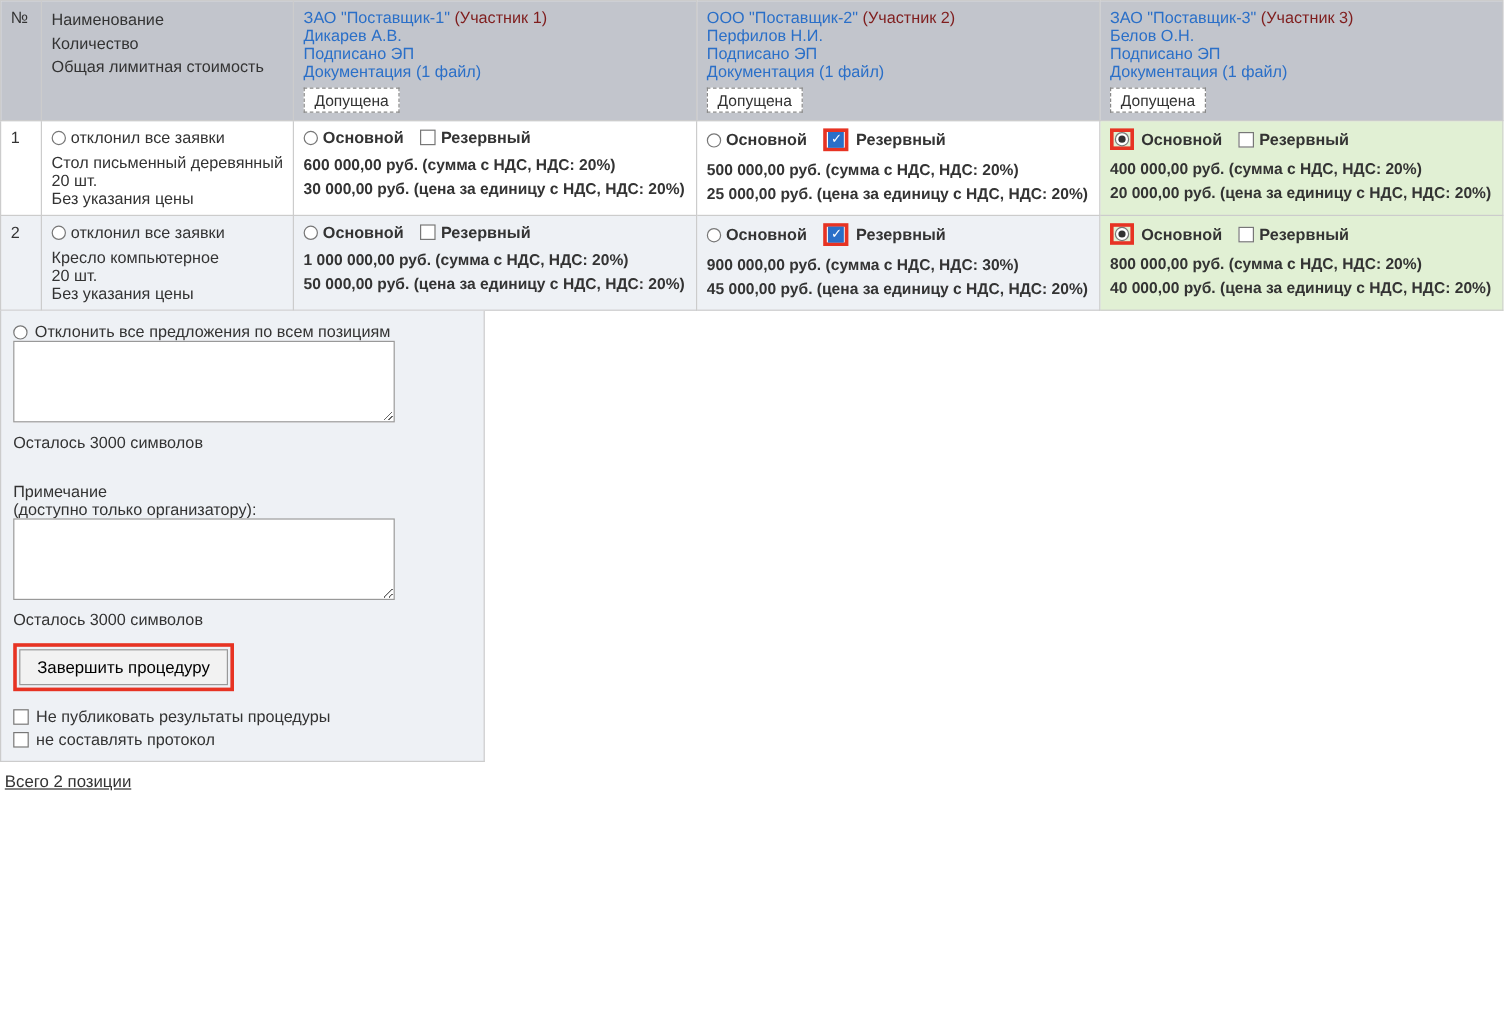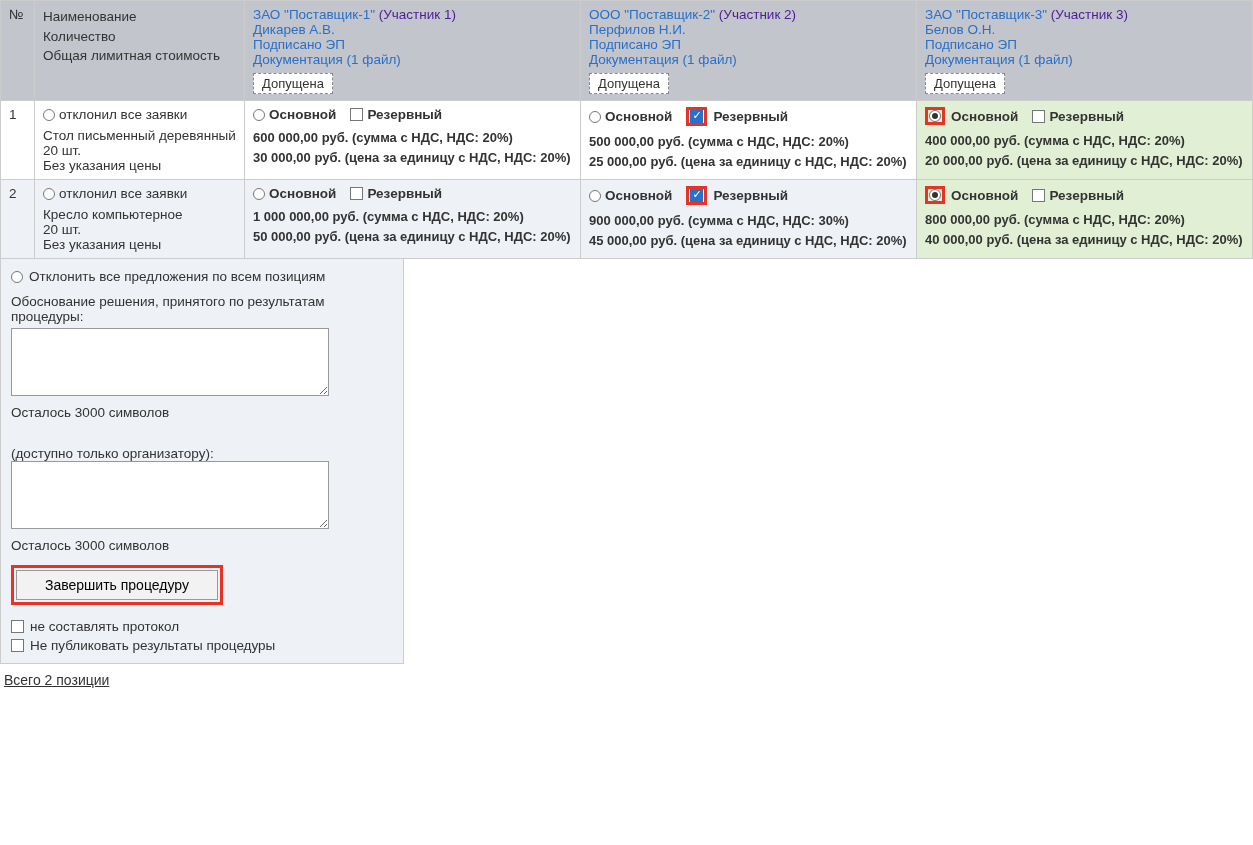--- a/index.html
+++ b/index.html
@@ -23,21 +23,21 @@
   }
   table.grid th {
     background: #c2c5cc;
     font-weight: normal;
     color: #333;
   }
   .col-num { width: 34px; }
   .col-name { width: 210px; }
   .col-p { width: 336px; }
   th .link, td .link { color: #2a6fc8; text-decoration: none; cursor: pointer; }
-  th .muted, td .muted { color: #4c1d95; }
+  th .muted, td .muted { color: #7f1d1d; }
   .status-box {
     display: inline-block;
     border: 1px dashed #888;
     padding: 2px 8px;
     margin-top: 6px;
     background: #ffffff;
     font-size: 13px;
   }
   .row-alt td { background: #eef1f5; }
   td.green { background: #e1f0d4 !important; }
@@ -105,21 +105,21 @@
     resize: both;
     font-family: inherit;
     font-size: 13px;
     border: 1px solid #999;
   }
   .bottom-panel .char-left { margin-top: 6px; }
   .btn {
     display: inline-block;
     background: #f2f2f2;
     border: 1px solid #999;
-    padding: 6px 28px;
+    padding: 6px 14px;
     font-size: 14px;
     cursor: pointer;
   }
   .btn-highlight {
     border: 3px solid #e73323;
     display: inline-block;
     padding: 2px;
     margin: 12px 0 10px 0;
   }
   .chk-row { display: flex; align-items: center; gap: 6px; margin-top: 4px;}
@@ -264,36 +264,36 @@
         </td>
       </tr>
     </tbody>
 </table>
 
 <div class="bottom-panel">
   <div class="chk-row">
     <span class="radio-dot"></span>
     <span>Отклонить все предложения по всем позициям</span>
   </div>
-  <div class="field-label">Обоснование решения, принятого по результатам процедуры:</div>
   <textarea style=""></textarea>
   <div class="char-left">Осталось 3000 символов</div>
 
   <div style="height:26px"></div>
+  <div>Примечание</div>
   <div>(доступно только организатору):</div>
   <textarea style=""></textarea>
   <div class="char-left">Осталось 3000 символов</div>
 
   <div class="btn-highlight">
     <button class="btn">Завершить процедуру</button>
   </div>
 
   <div class="chk-row">
     <span class="cb"></span>
-    <span>не составлять протокол</span>
+    <span>Не публиковать результаты процедуры</span>
   </div>
   <div class="chk-row">
     <span class="cb"></span>
-    <span>Не публиковать результаты процедуры</span>
+    <span>не составлять протокол</span>
   </div>
 </div>
 
 <div class="total-line">Всего 2 позиции</div>
 
 </body></html>

